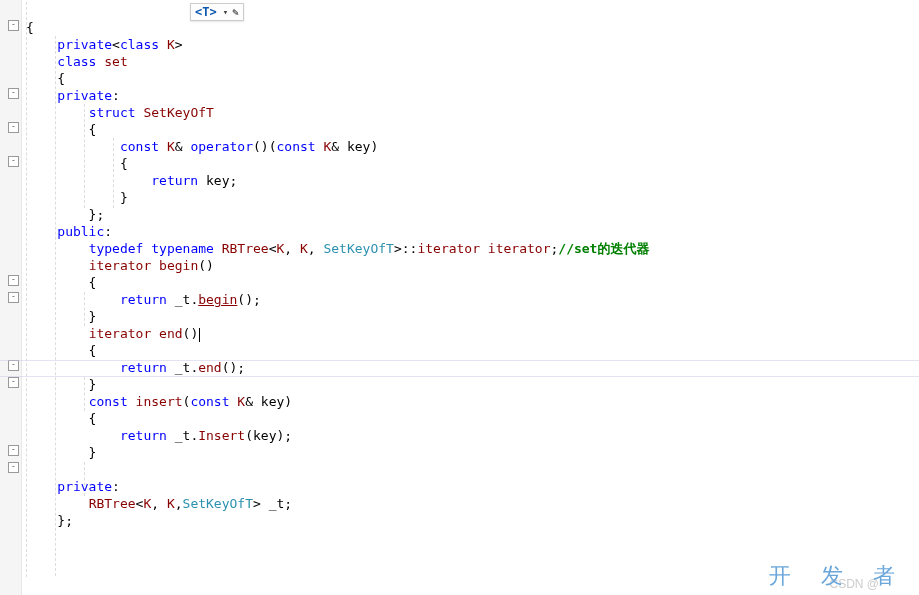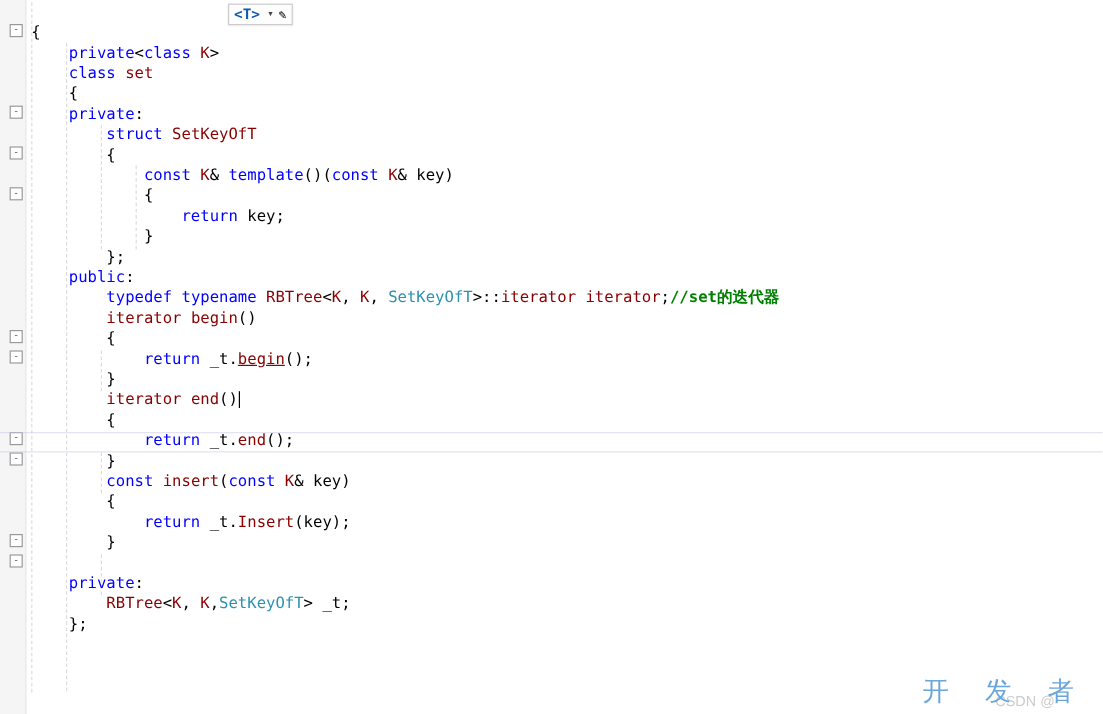--- a/index.html
+++ b/index.html
@@ -153,21 +153,21 @@
 <div class="highlight-line" style="top:360px;"></div>
 
 <div class="code">
 <span>{</span>
     <span class="kw">private</span><span>&lt;</span><span class="kw">class</span><span class="ident"> K</span><span>&gt;</span>
     <span class="kw">class</span><span class="ident"> set</span>
 <span>    {</span>
     <span class="kw">private</span><span>:</span>
         <span class="kw">struct</span><span class="ident"> SetKeyOfT</span>
 <span>        {</span>
-            <span class="kw">const</span><span class="ident"> K</span><span>&amp; </span><span class="kw">template</span><span>()(</span><span class="kw">const</span><span class="ident"> K</span><span>&amp; </span><span class="plain">key</span><span>)</span>
+            <span class="kw">const</span><span class="ident"> K</span><span>&amp; </span><span class="kw">operator</span><span>()(</span><span class="kw">const</span><span class="ident"> K</span><span>&amp; </span><span class="plain">key</span><span>)</span>
 <span>            {</span>
                 <span class="kw">return</span><span class="plain"> key</span><span>;</span>
 <span>            }</span>
 <span>        };</span>
     <span class="kw">public</span><span>:</span>
         <span class="kw">typedef</span><span class="kw"> typename</span><span class="ident"> RBTree</span><span>&lt;</span><span class="ident">K</span><span>, </span><span class="ident">K</span><span>, </span><span class="typename2">SetKeyOfT</span><span>&gt;::</span><span class="ident">iterator</span><span class="ident"> iterator</span><span>;</span><span class="comment">//set的迭代器</span>
         <span class="ident">iterator</span><span class="ident"> begin</span><span>()</span>
 <span>        {</span>
             <span class="kw">return</span><span class="plain"> _t</span><span>.</span><span class="ident underline">begin</span><span>();</span>
 <span>        }</span>

